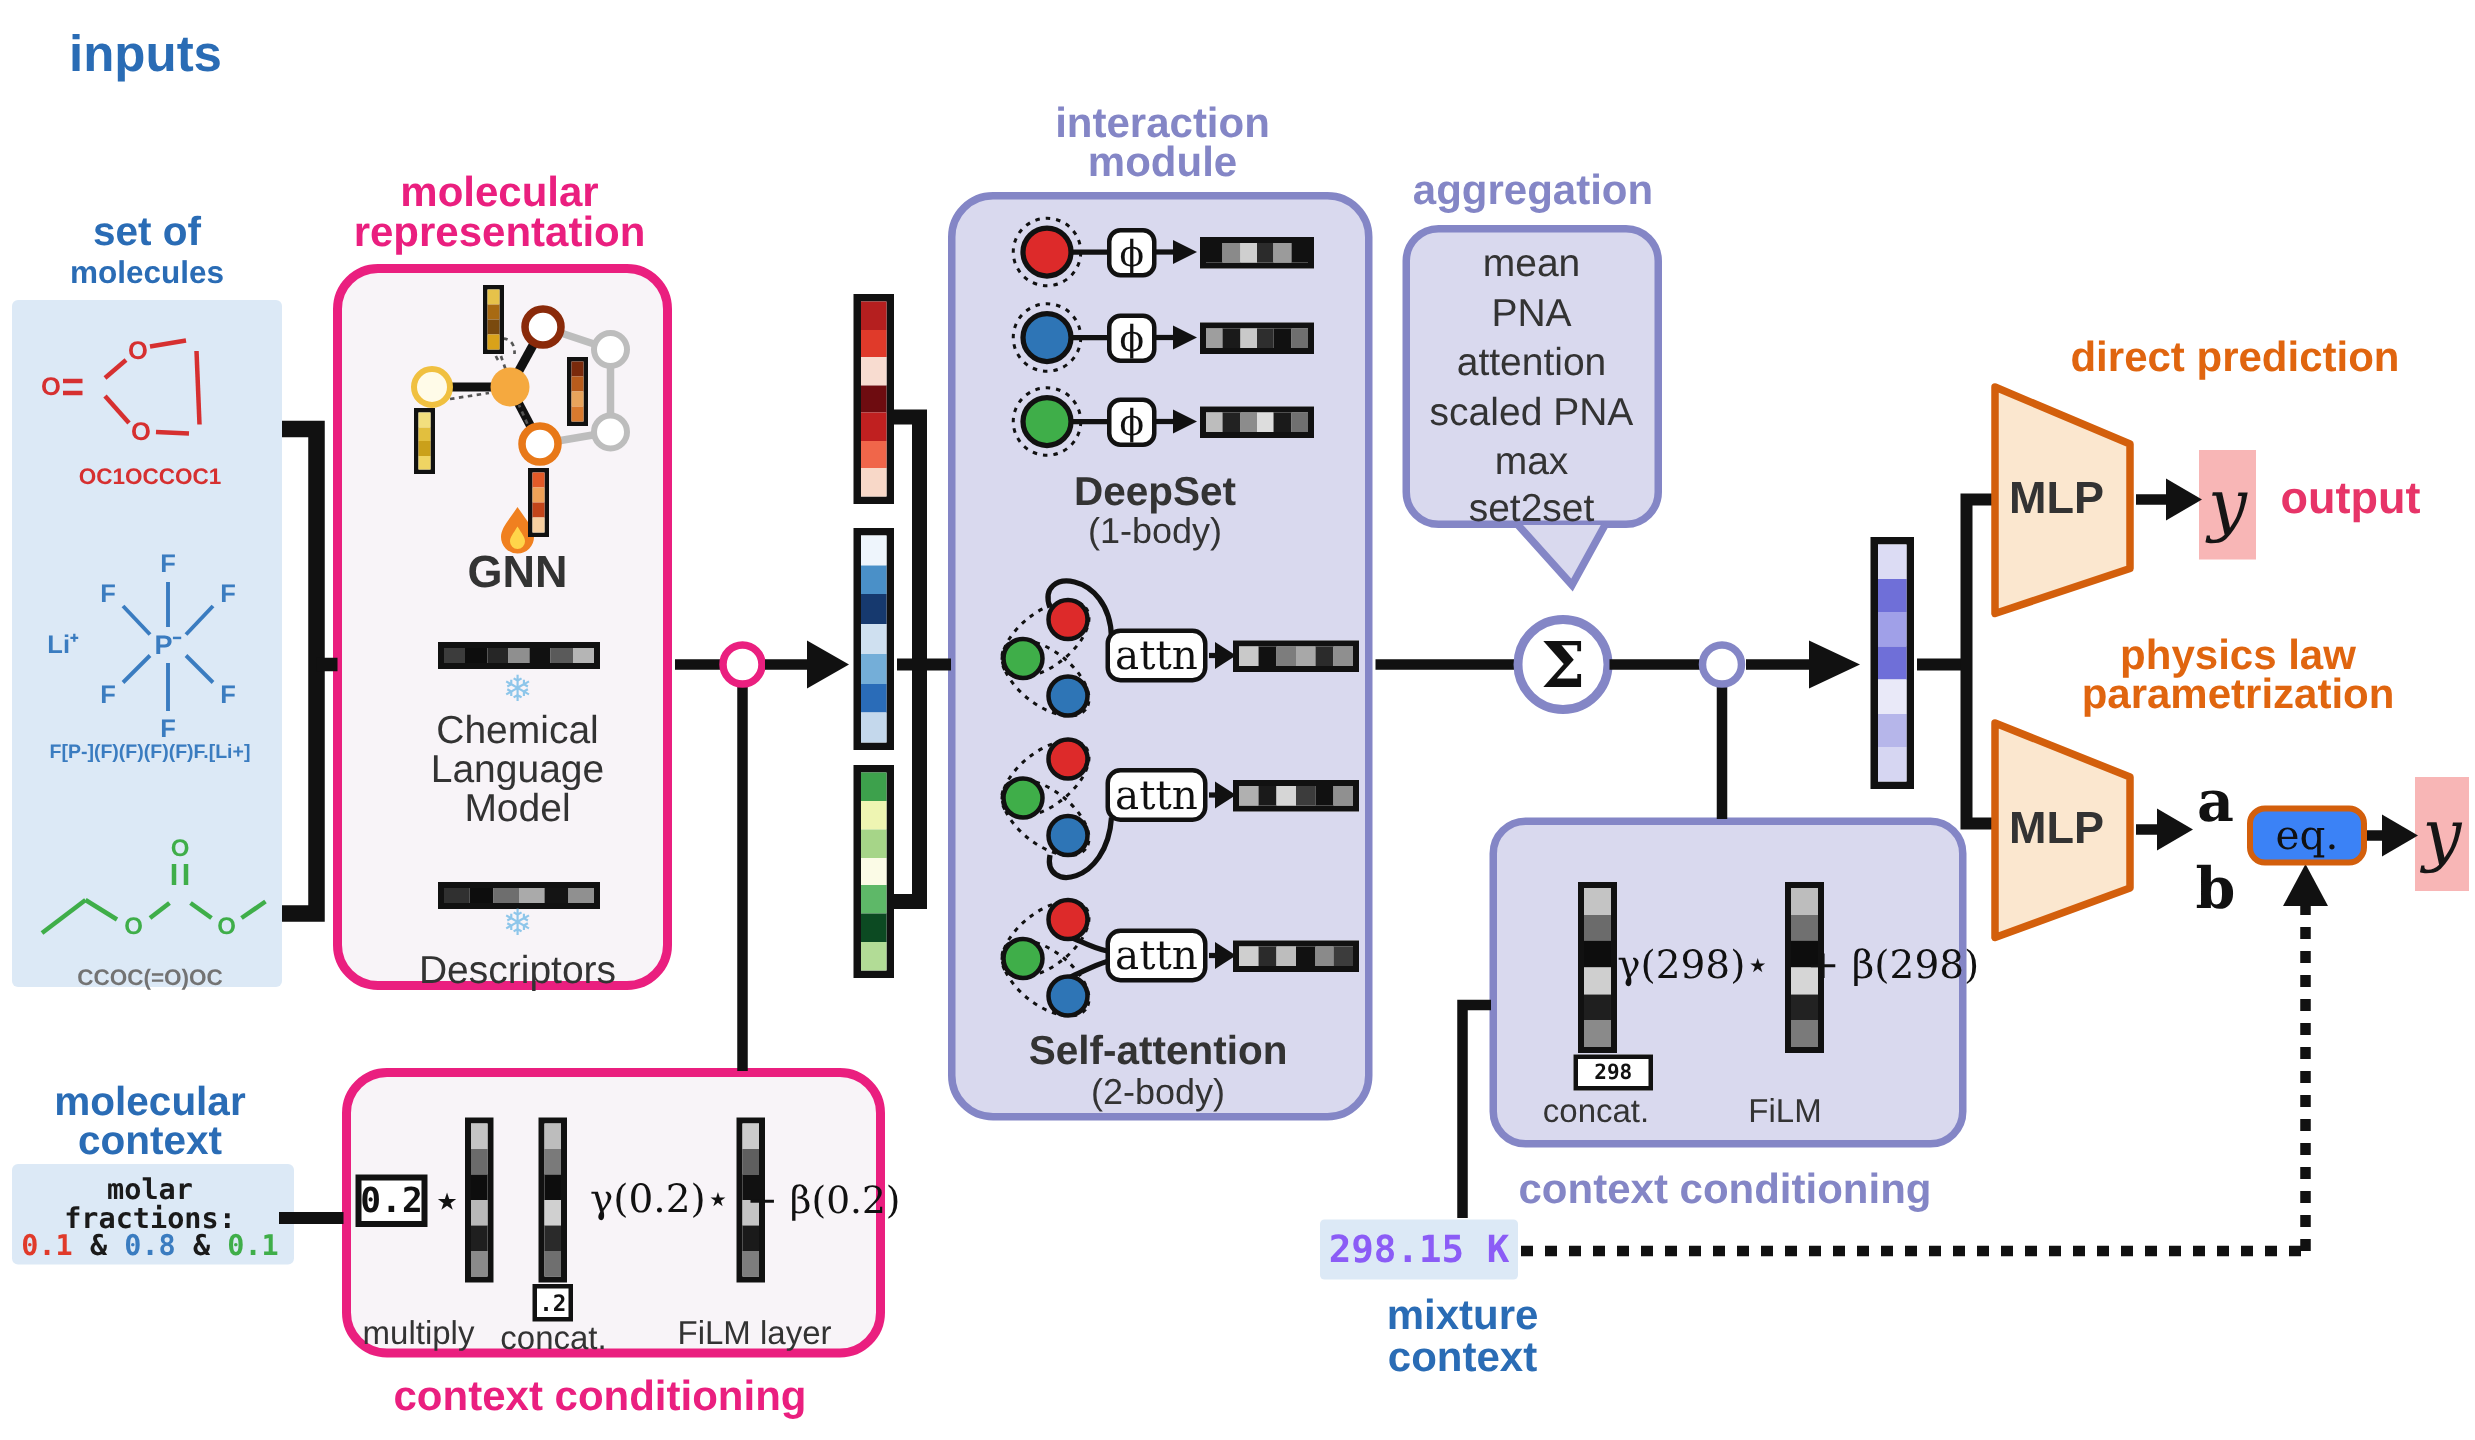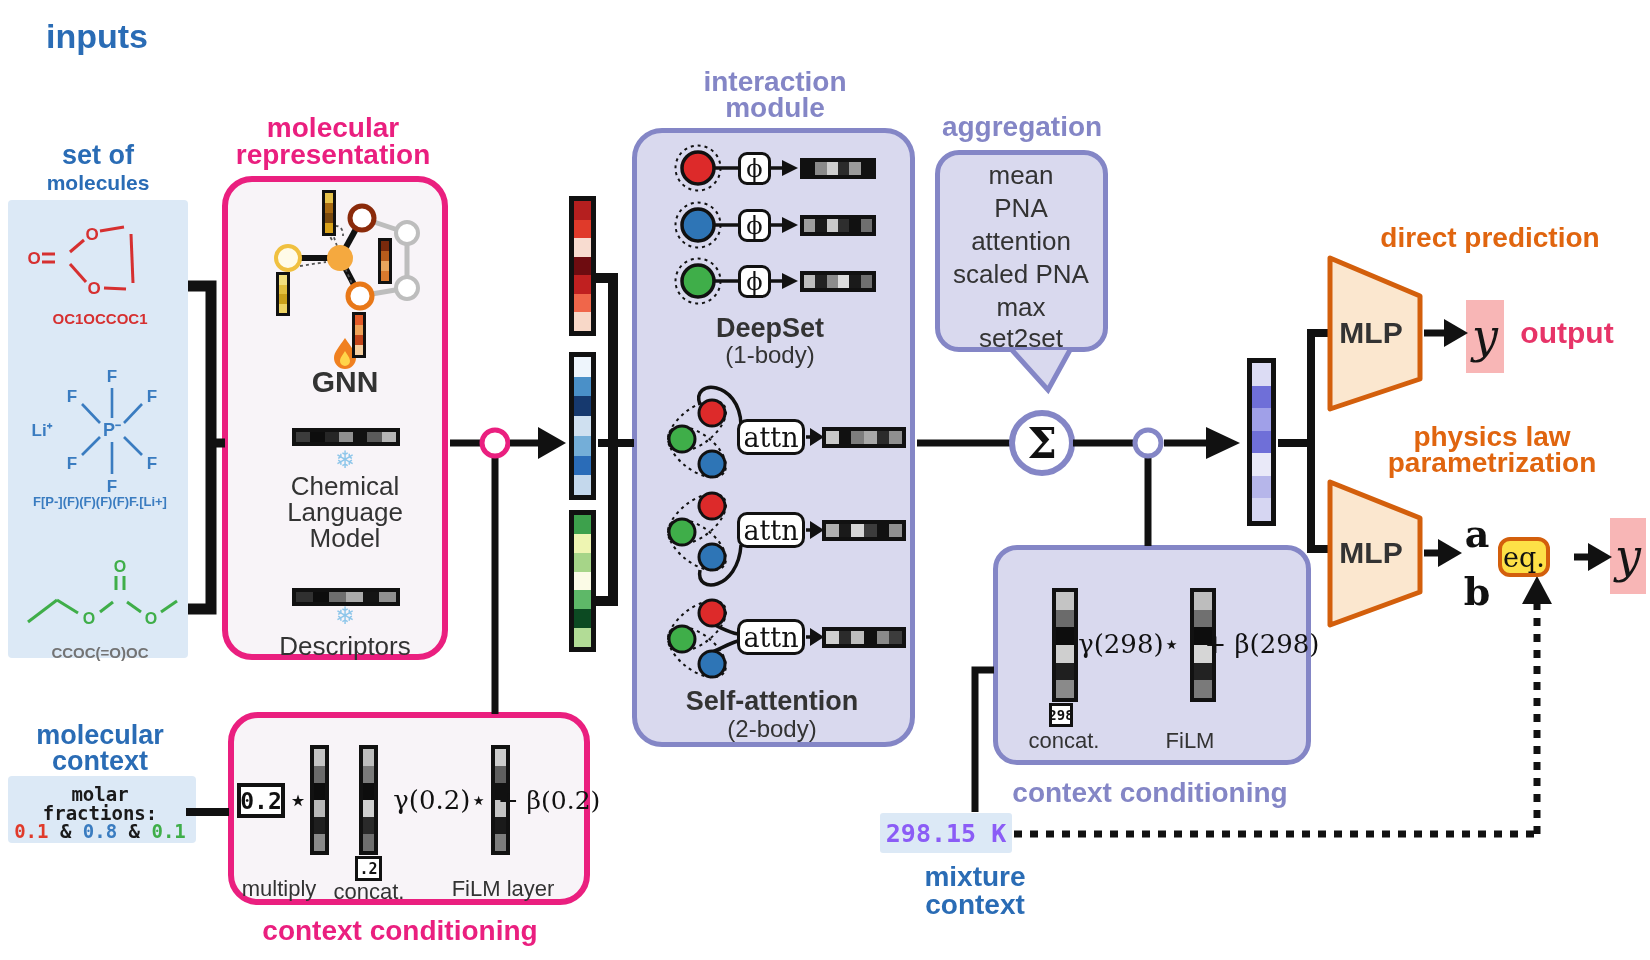--- a/index.html
+++ b/index.html
@@ -422,21 +422,21 @@
     </div>
 
   <div class="hbar vbar" style="left:1052px;top:588px;width:26px;height:114px">
       <i style="background: rgb(196, 196, 196);"></i>
       <i style="background: rgb(107, 107, 107);"></i>
       <i style="background: rgb(13, 13, 13);"></i>
       <i style="background: rgb(207, 207, 207);"></i>
       <i style="background: rgb(31, 31, 31);"></i>
       <i style="background: rgb(138, 138, 138);"></i>
     </div>
-  <div class="whitebox mono" style="left:1049px;top:703px;width:24px;height:24px;border-width:3px;font-size:14px;color:#111">298</div>
+  <div class="whitebox mono" style="left:1049px;top:703px;width:53px;height:24px;border-width:3px;font-size:14px;color:#111">298</div>
   <div class="lbl c-dark" style="left:1064px;top:741px;font-size:22px">concat.</div>
   <div class="lbl serif" style="left:1129px;top:644px;font-size:26px;color:#111">γ(298)⋆</div>
   <div class="hbar vbar" style="left:1190px;top:588px;width:26px;height:114px">
       <i style="background: rgb(189, 189, 189);"></i>
       <i style="background: rgb(112, 112, 112);"></i>
       <i style="background: rgb(13, 13, 13);"></i>
       <i style="background: rgb(214, 214, 214);"></i>
       <i style="background: rgb(34, 34, 34);"></i>
       <i style="background: rgb(122, 122, 122);"></i>
     </div>
@@ -450,16 +450,16 @@
 
   <div class="lbl b c-orange" style="left:1490px;top:238px;font-size:28px">direct prediction</div>
   <div class="lbl b c-dark" style="left:1371px;top:333px;font-size:30px">MLP</div>
   <div class="lbl serif" style="left:1485px;top:336px;font-size:46px;font-style:italic;color:#151515">y</div>
   <div class="lbl b c-crimson" style="left:1567px;top:333px;font-size:30px">output</div>
   <div class="lbl b c-orange" style="left:1492px;top:437px;font-size:28px">physics law</div>
   <div class="lbl b c-orange" style="left:1492px;top:463px;font-size:28px">parametrization</div>
   <div class="lbl b c-dark" style="left:1371px;top:553px;font-size:30px">MLP</div>
   <div class="lbl serif b" style="left:1477px;top:534px;font-size:38px;color:#111">a</div>
   <div class="lbl serif b" style="left:1477px;top:592px;font-size:38px;color:#111">b</div>
-  <div class="whitebox serif" style="left:1498px;top:537px;width:52px;height:40px;border:4px solid #d35f0c;background:#fde047;border-radius:12px;font-size:27px;color:#111">eq.</div>
+  <div class="whitebox serif" style="left:1498px;top:537px;width:80px;height:40px;border:4px solid #d35f0c;background:#3b82f6;border-radius:12px;font-size:27px;color:#111">eq.</div>
   <div class="lbl serif" style="left:1628px;top:556px;font-size:46px;font-style:italic;color:#151515">y</div>
 
 </div>
 
 </body></html>

